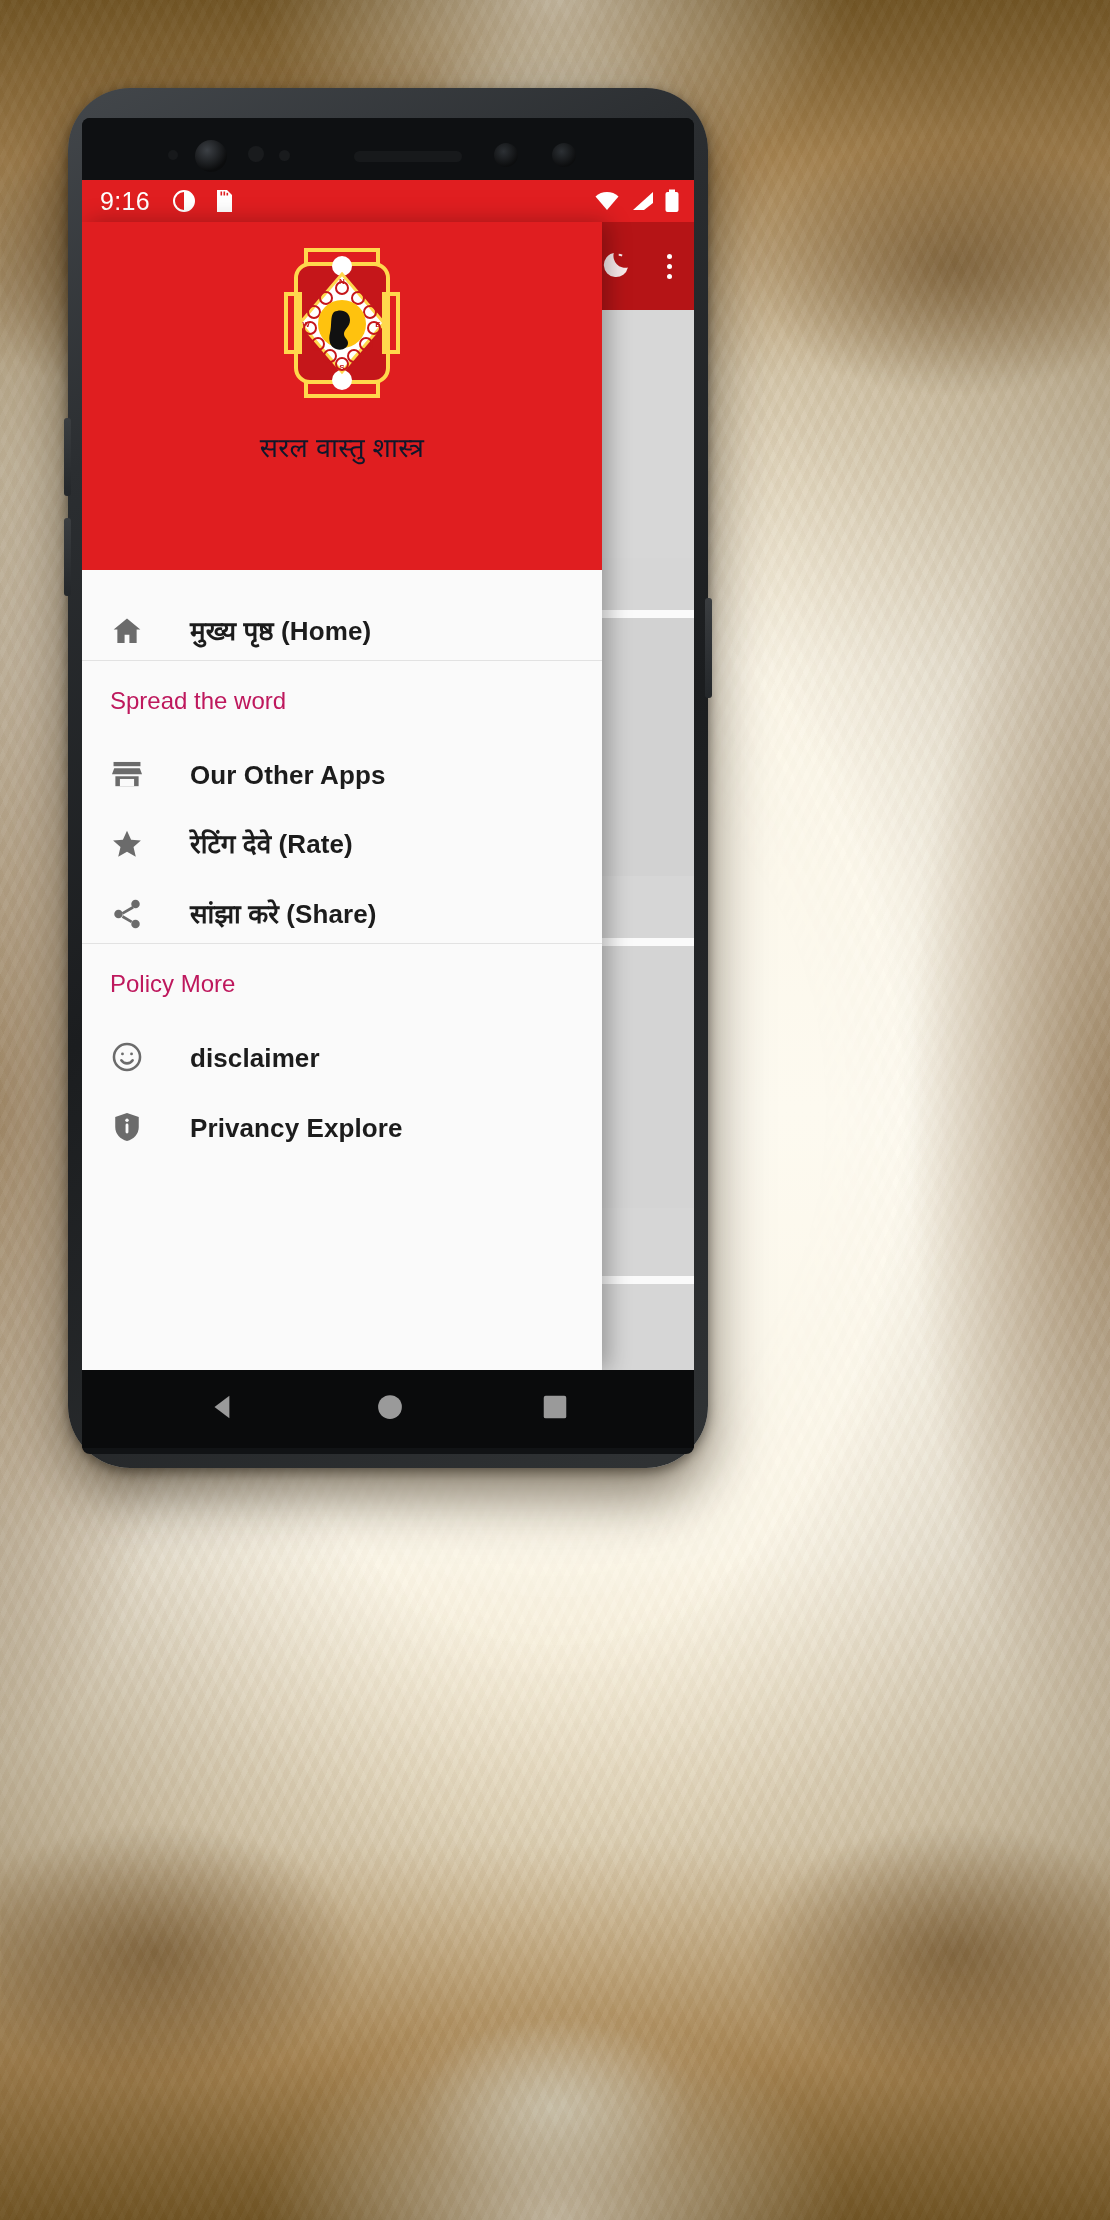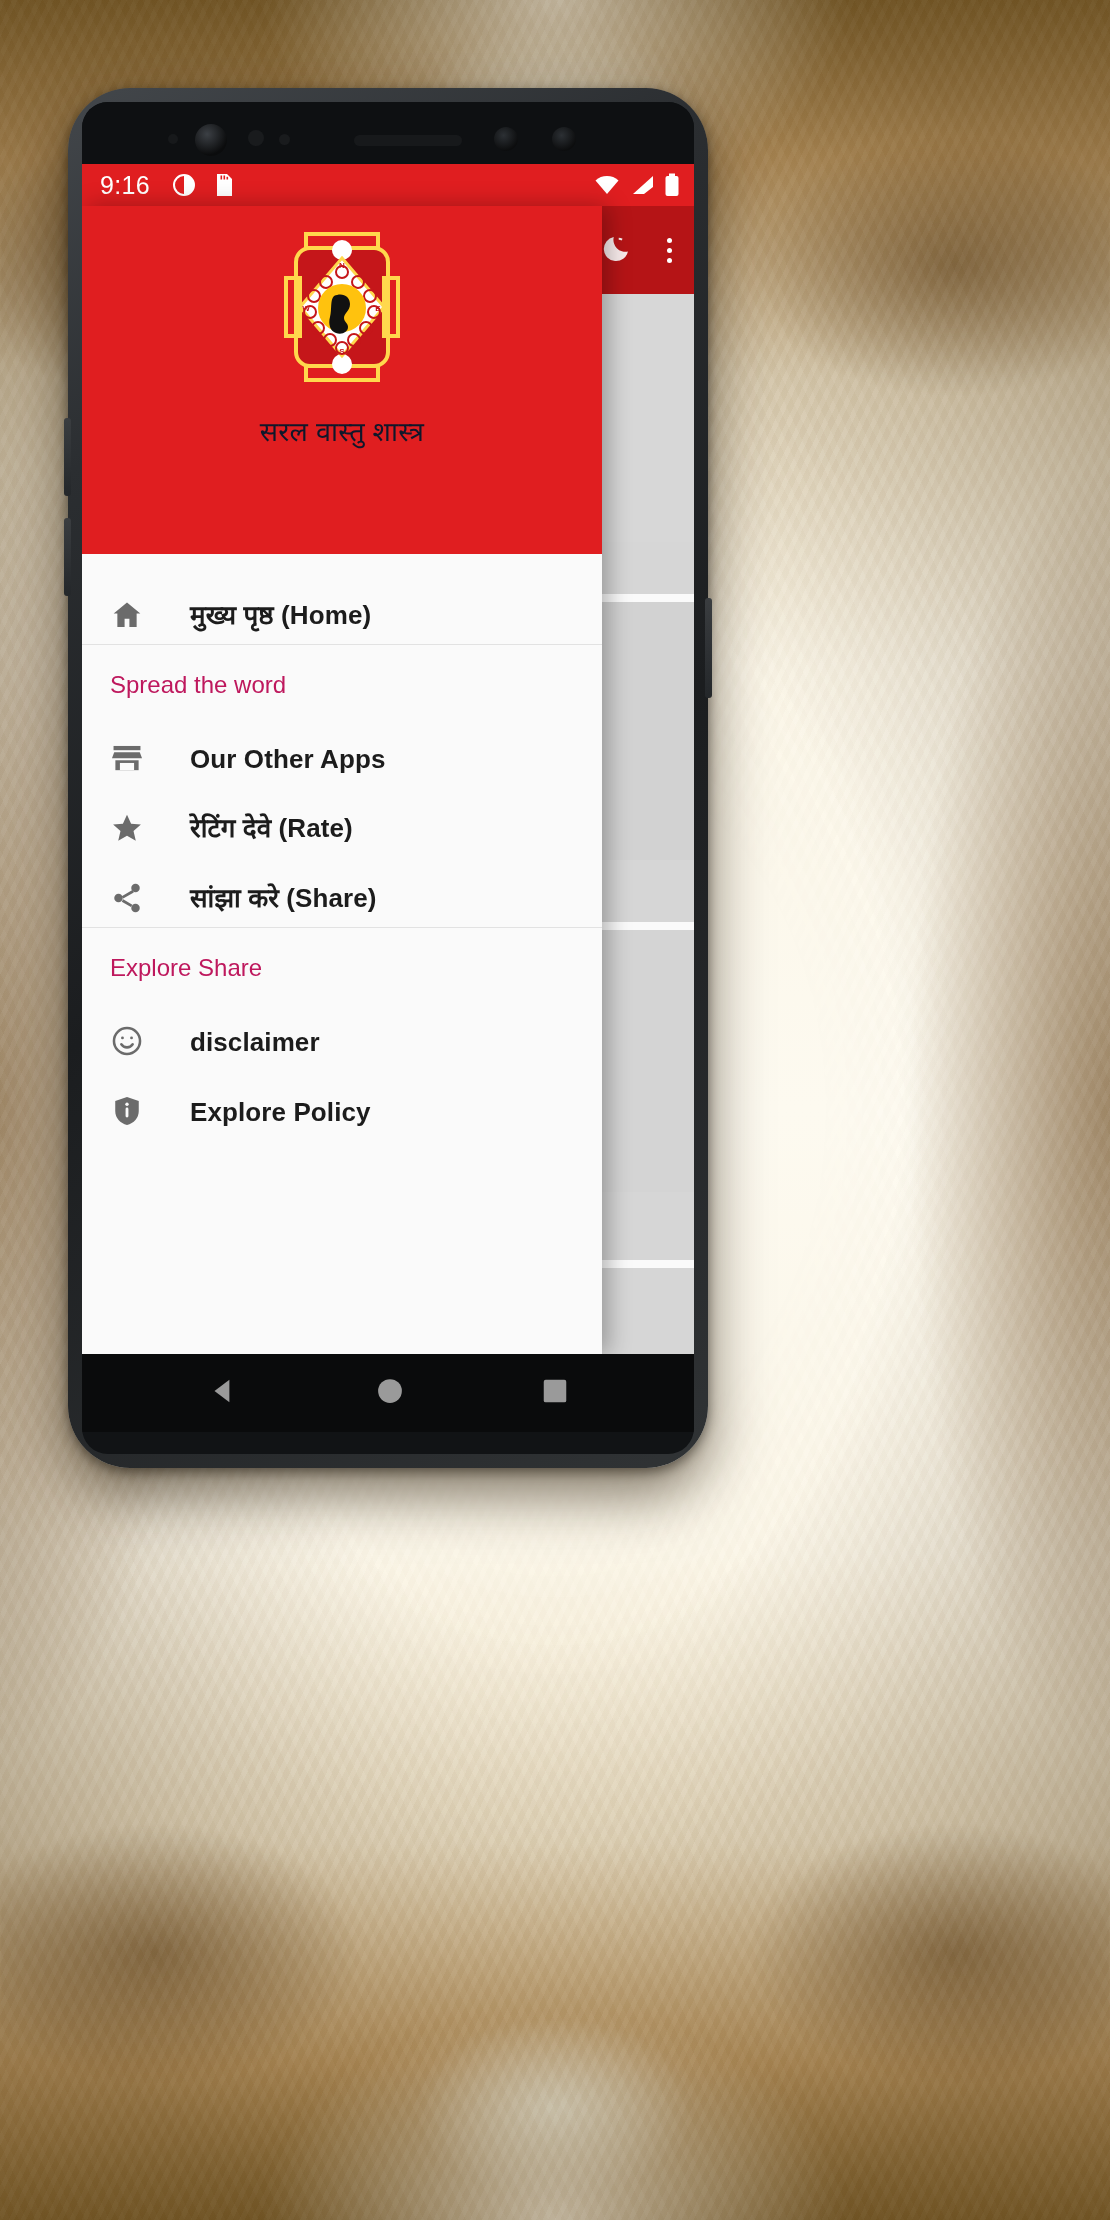--- a/index.html
+++ b/index.html
@@ -57,23 +57,24 @@
     position: absolute;
     left: 68px; top: 88px;
     width: 640px; height: 1380px;
     border-radius: 62px;
     background: linear-gradient(150deg,#43474b 0%,#2b2e31 22%,#1b1d1f 55%,#303335 100%);
     box-shadow: 0 26px 58px rgba(35,20,0,.58), 0 4px 12px rgba(0,0,0,.45);
     padding: 0;
   }
   .phone-inner {
     position: absolute; inset: 14px;
-    border-radius: 26px;
+    border-radius: 8px;
     background: #111315;
     overflow: hidden;
+    margin-top: 16px;
   }
   .btn-side {
     position: absolute;
     background: linear-gradient(180deg,#3a3d40,#24272a);
     border-radius: 3px;
   }
   .btn-vol   { left: -4px; top: 330px;  width: 7px; height: 78px; }
   .btn-vol2  { left: -4px; top: 430px;  width: 7px; height: 78px; }
   .btn-power { right: -4px; top: 510px; width: 7px; height: 100px; }
 
@@ -456,21 +457,21 @@
                     <circle cx="18" cy="19" r="3"></circle>
                     <circle cx="6" cy="12" r="3"></circle>
                     <path d="M8.3 10.7 15.8 6.4l1 1.7-7.5 4.3zM9.3 12.9l6.5 3.8-1 1.7-6.5-3.8z"></path>
                   </svg>
               </span>
               <span class="menu-label">सांझा करे (Share)</span>
             </div>
 
             <div class="divider"></div>
 
-            <div class="section-label">Explore Share</div>
+            <div class="section-label">Policy More</div>
 
             <div class="menu-item">
               <span class="menu-ic">
                 <svg width="34" height="34" viewBox="0 0 24 24" fill="none" stroke="#6b6b6b" stroke-width="1.8">
                     <circle cx="12" cy="12" r="9.2"></circle>
                     <circle cx="8.8" cy="9.8" r="1" fill="#6b6b6b" stroke="none"></circle>
                     <circle cx="15.2" cy="9.8" r="1" fill="#6b6b6b" stroke="none"></circle>
                     <path d="M8 14.3c1 1.5 2.4 2.2 4 2.2s3-.7 4-2.2" stroke-linecap="round"></path>
                   </svg>
               </span>
@@ -478,21 +479,21 @@
             </div>
 
             <div class="menu-item">
               <span class="menu-ic">
                 <svg width="34" height="34" viewBox="0 0 24 24">
                     <path d="M12 2.2 20.3 5v7c0 5-3.5 8.6-8.3 9.9C7.2 20.6 3.7 17 3.7 12V5z" fill="#6b6b6b"></path>
                     <rect x="11" y="9.5" width="2" height="7" rx="1" fill="#fafafa"></rect>
                     <circle cx="12" cy="7.2" r="1.2" fill="#fafafa"></circle>
                   </svg>
               </span>
-              <span class="menu-label">Explore Policy</span>
+              <span class="menu-label">Privancy Explore</span>
             </div>
 
           </div>
         </div>
 
       </div>
 
       <div class="navbar">
         <span class="nav-ic">
           <svg width="34" height="34" viewBox="0 0 24 24" fill="#9a9a9a">

